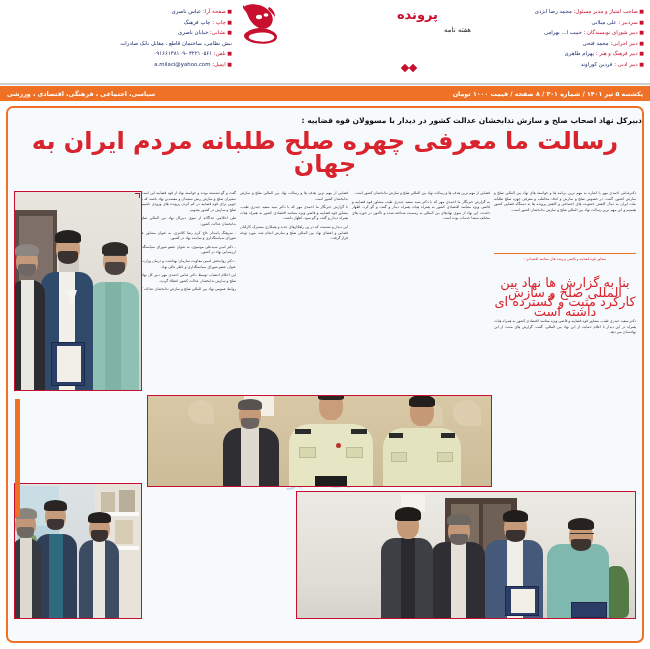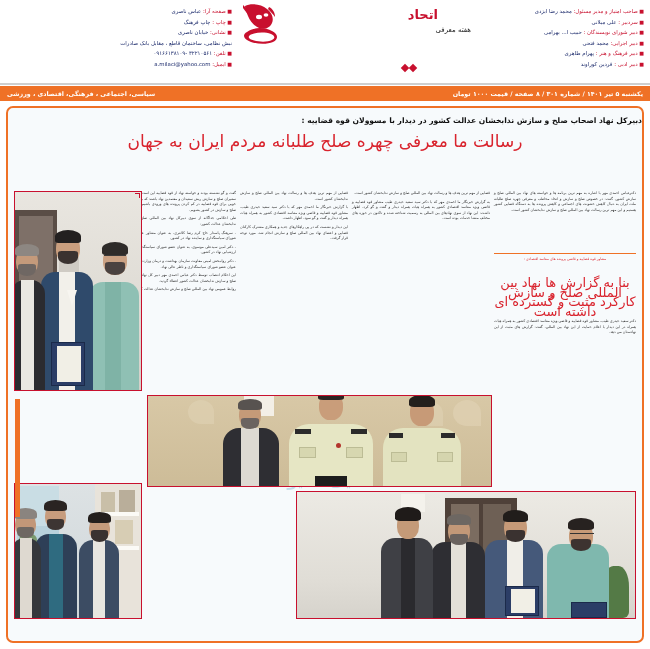--- a/index.html
+++ b/index.html
@@ -79,21 +79,21 @@
 
   
   .kicker {
     position: absolute; top: 8px; right: 0; width: 100%; text-align: right;
     font-size: 7.6px; font-weight: bold; color: #111; direction: rtl;
   }
   .headline {
     position: absolute; top: 22px; right: 0; width: 100%; text-align: center;
     color: #d9232d; direction: rtl;
   }
-  .headline .h1 { font-size: 17px; font-weight: normal; line-height: 23px; display: block; }
+  .headline .h1 { font-size: 24px; font-weight: bold; line-height: 23px; display: block; }
   .headline .h2 { font-size: 17.5px; font-weight: bold; line-height: 23px; display: block; }
 
   
   .cols { position: absolute; top: 83px; right: 0; width: 638px; height: 450px; }
 
   
   .col-text {
     position: absolute; top: 0; direction: rtl; text-align: justify;
     color: #2e2e2e; font-size: 3.6px; line-height: 5.6px;
   }
@@ -198,23 +198,23 @@
                    C15 24, 11 19, 9 14 C7.5 10, 6 7, 6 4 Z"></path>
           <path d="M4 3 C8 6, 10 10, 11 14 C9 12, 6 9, 4 6 Z"></path>
           <path d="M30 5 C34 7, 36 11, 36 15 C34 12, 31 9, 29 7 Z"></path>
           <ellipse cx="20" cy="15" rx="3" ry="2.2" fill="#fff"></ellipse>
           <ellipse cx="27" cy="13" rx="2.4" ry="1.8" fill="#fff"></ellipse>
         </g>
         <path d="M8 30 C14 25, 26 25, 33 29 C39 32, 40 37, 34 40 C27 43, 14 42, 8 38
                  C4 35.5, 4 32, 8 30 Z M12 32.5 C9 34, 9 36, 12 37.5 C18 40, 28 40.5, 33 38
                  C36.5 36.2, 36 33.8, 32 32 C26 29.6, 17 30.2, 12 32.5 Z" fill="#c8102e"></path>
       </svg>
-      <div class="logo-astane">اتحاد</div>
+      <div class="logo-astane">پرونده</div>
       <div class="logo-diamonds"><i></i><i></i></div>
-      <div class="logo-weekly">هفته معرفی</div>
+      <div class="logo-weekly">هفته نامه</div>
     </div>
 
     <div class="credits-left">
       <div class="credit-line">
         <span class="bullet">■</span><span class="lbl">صفحه آرا:</span>
         <span>عباس ناصری</span>
       </div>
       <div class="credit-line">
         <span class="bullet">■</span><span class="lbl">چاپ :</span>
         <span>چاپ فرهنگ</span>

